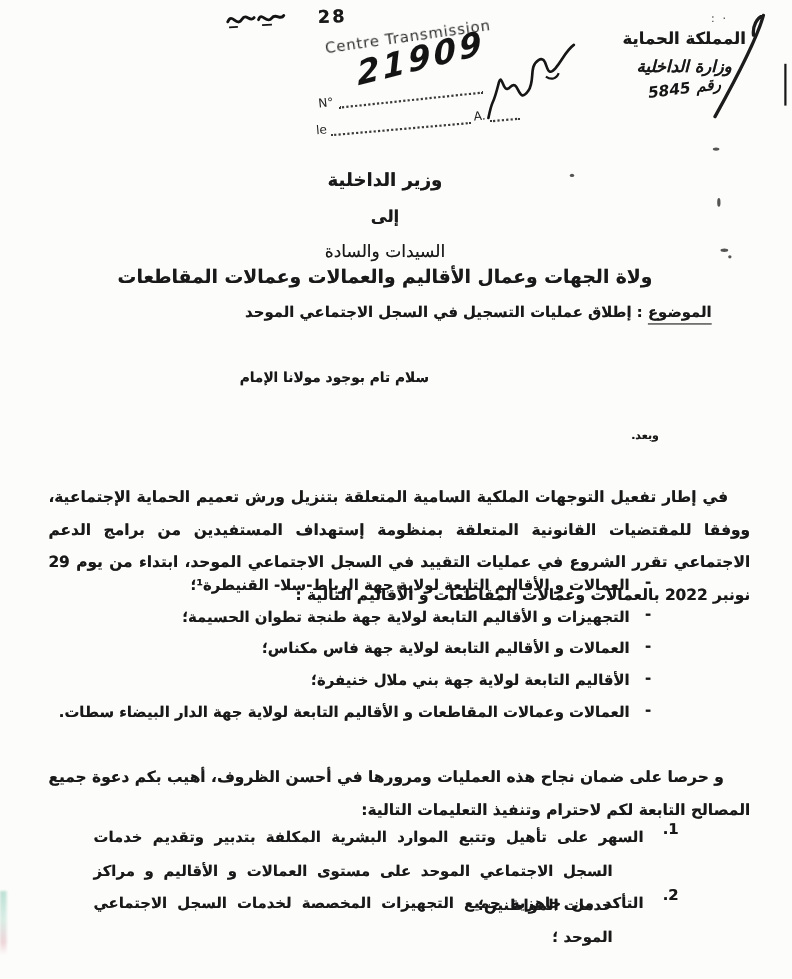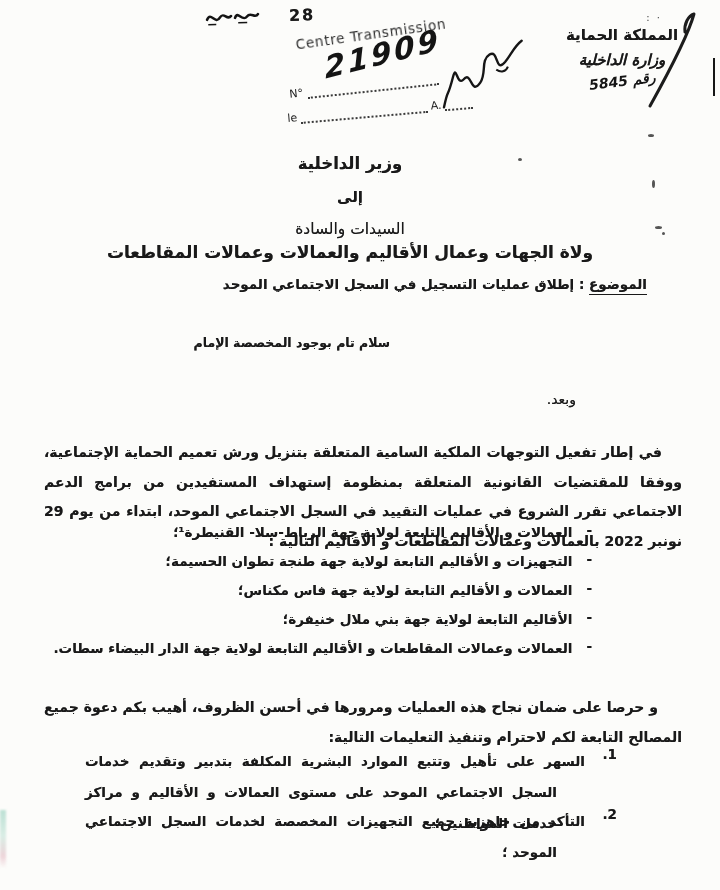--- a/index.html
+++ b/index.html
@@ -50,21 +50,21 @@
   
   .hdr{ left:75px; top:118px; width:550px; text-align:center; }
   .hdr .sender{ font-size:16.5px; font-weight:700; letter-spacing:.5px;margin-top:36px; }
   .hdr .to{ font-size:15px; font-weight:700; margin-top:15px; }
   .hdr .rcpt1{ font-size:15.5px; font-weight:400; margin-top:14px; }
   .hdr .rcpt2{ font-size:17px; font-weight:700; margin-top:4px; }
 
   .subject{ right:73px; top:276px; white-space:nowrap; font-size:13.5px; font-weight:700; }
   .subject .lbl{ border-bottom:1.6px solid #191919; padding-bottom:2px; }
   .salutation{ right:330px; top:335px; white-space:nowrap; font-size:12.5px; font-weight:700; }
-  .opening{ right:144px; top:391px; font-size:14px; font-weight:400; }
+  .opening{ right:121px; top:391px; font-size:10px; font-weight:700; }
 
   
   .para{ text-align:justify; font-size:14px; font-weight:700; line-height:29.5px; }
   .p1{ left:44px; right:38px; top:438px; text-indent:20px; }
   .p2{ left:44px; right:38px; top:692px; text-indent:24px; line-height:30px; }
 
   .bullets{ right:128px; top:524px; left:90px; }
   .bullet{ direction:rtl; white-space:nowrap; height:29px; font-size:13.5px; font-weight:700; text-align:right; }
   .bullet .mk{ display:inline-block; margin-left:14px; transform:translateY(-2px); }
 
@@ -138,21 +138,21 @@
     <div class="sender ink">وزير الداخلية</div>
     <div class="to ink">إلى</div>
     <div class="rcpt1 ink">السيدات والسادة</div>
     <div class="rcpt2 ink">ولاة الجهات وعمال الأقاليم والعمالات وعمالات المقاطعات</div>
   </div>
 
   <div class="abs subject rtl ink">
     <span class="lbl">الموضوع</span><span> : </span><span>إطلاق عمليات التسجيل في السجل الاجتماعي الموحد</span>
   </div>
 
-  <div class="abs salutation rtl ink">سلام تام بوجود المخصصة الإمام</div>
+  <div class="abs salutation rtl ink">سلام تام بوجود مولانا الإمام</div>
 
   <div class="abs opening rtl ink">وبعد.</div>
 
   <div class="abs para p1 rtl ink">في إطار تفعيل التوجهات الملكية السامية المتعلقة بتنزيل ورش تعميم الحماية الإجتماعية، ووفقا للمقتضيات القانونية المتعلقة بمنظومة إستهداف المستفيدين من برامج الدعم الاجتماعي تقرر الشروع في عمليات التقييد في السجل الاجتماعي الموحد، ابتداء من يوم 29 نونبر 2022 بالعمالات وعمالات المقاطعات و الأقاليم التالية :</div>
 
   <div class="abs bullets">
     <div class="bullet ink"><span class="mk">-</span><span>العمالات و الأقاليم التابعة لولاية جهة الرباط-سلا- القنيطرة¹؛</span></div>
     <div class="bullet ink"><span class="mk">-</span><span>التجهيزات و الأقاليم التابعة لولاية جهة طنجة تطوان الحسيمة؛</span></div>
     <div class="bullet ink"><span class="mk">-</span><span>العمالات و الأقاليم التابعة لولاية جهة فاس مكناس؛</span></div>
     <div class="bullet ink"><span class="mk">-</span><span>الأقاليم التابعة لولاية جهة  بني ملال خنيفرة؛</span></div>

